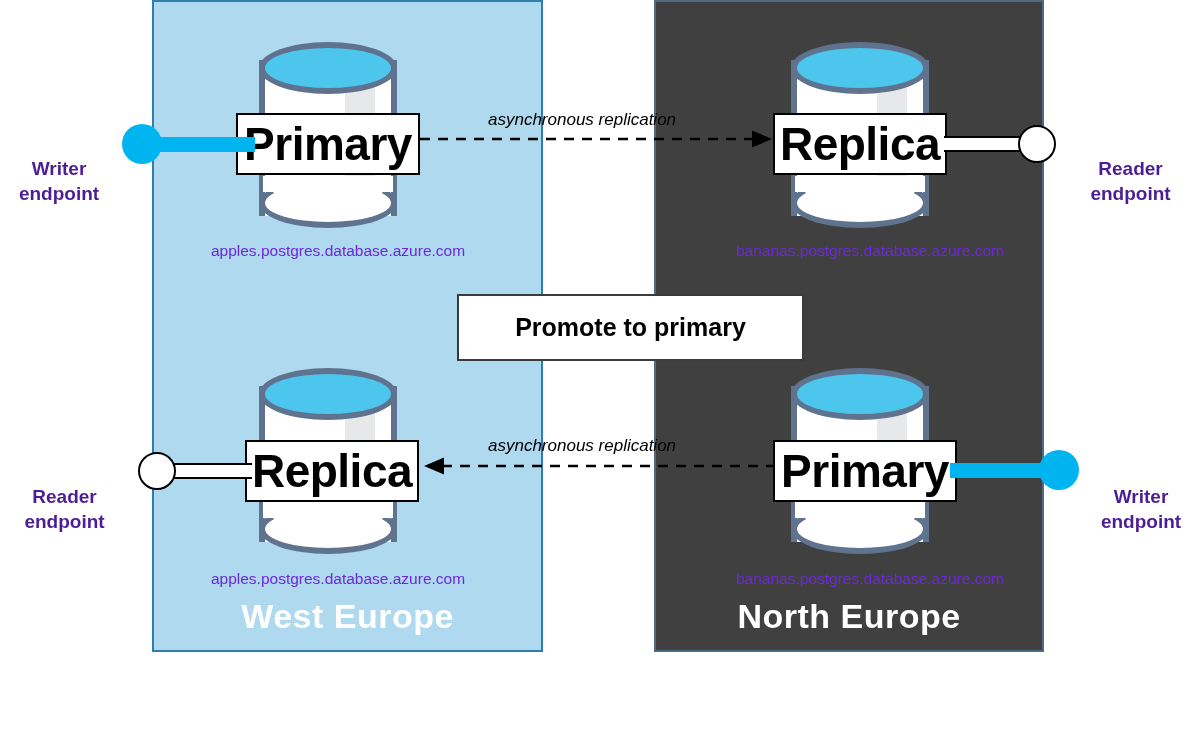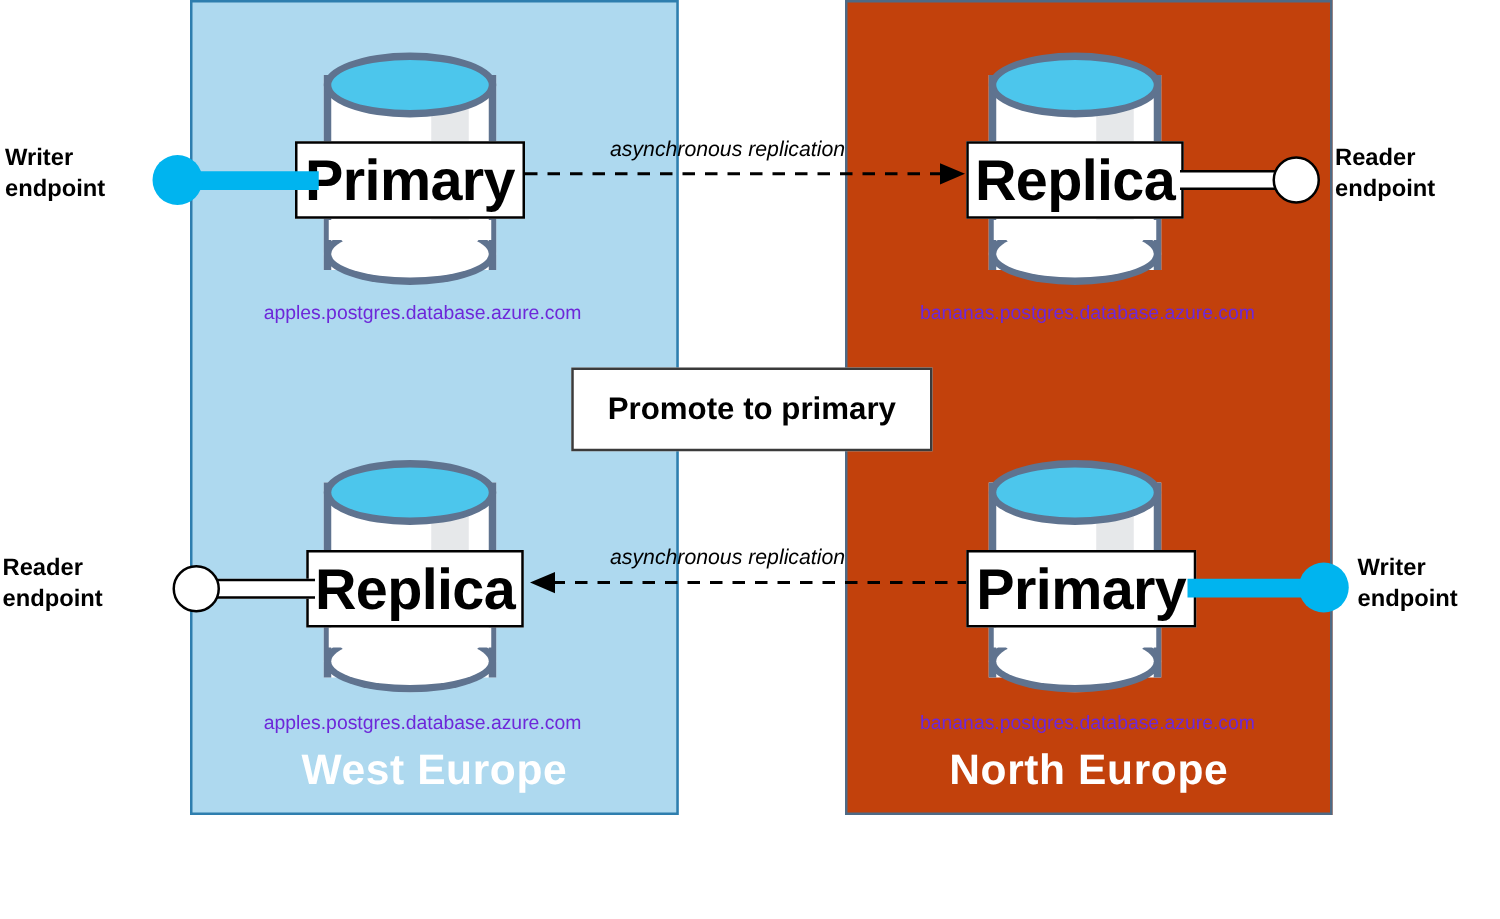--- a/index.html
+++ b/index.html
@@ -25,23 +25,23 @@
     height: 652px;
     box-sizing: border-box;
   }
   .region.west {
     left: 152px;
     width: 391px;
     background: #aed9ef;
     border: 2px solid #2e7eae;
   }
   .region.north {
-    left: 676px;
+    left: 654px;
     width: 390px;
-    background: #c2410c;
+    background: #404040;
     border: 2px solid #4e6a85;
     text-decoration: underline;
   }
   .region-label {
     position: absolute;
     left: 0;
     right: 0;
     bottom: 14px;
     text-align: center;
     color: #ffffff;
@@ -131,25 +131,26 @@
     text-align: center;
     white-space: nowrap;
     z-index: 5;
   }
 
   
   .endpoint-label {
     position: absolute;
     font-size: 19px;
     font-weight: bold;
-    color: #000000;
-    text-align: left;
+    color: #4c1d95;
+    text-align: center;
     line-height: 1.3;
     white-space: nowrap;
     z-index: 7;
+    margin-top: 42px;
   }
 
   
   .writer-dot {
     position: absolute;
     width: 40px;
     height: 40px;
     border-radius: 50%;
     background: #00b4ef;
     z-index: 8;
@@ -259,21 +260,21 @@
   <div class="role-box" style="left:773px; top:113px; width:174px; height:62px;">Replica</div>
   <div class="hostname" style="left:710px; top:242px; width:320px;">bananas.postgres.database.azure.com</div>
 
   <div class="reader-bar" style="left:944px; top:136px; width:80px;"></div>
   <div class="reader-dot" style="left:1018px; top:125px;"></div>
   <div class="endpoint-label" style="left:1068px; top:115px; width:125px;">
     <span>Reader</span><br>
     <span>endpoint</span>
   </div>
 
-  <div class="promote-box" style="left:457px; top:294px; width:289px; height:67px;">
+  <div class="promote-box" style="left:457px; top:294px; width:347px; height:67px;">
     <div>
       <span>Promote to primary</span><br>
     </div>
   </div>
 
   <div class="endpoint-label" style="left:2px; top:443px; width:125px;">
     <span>Reader</span><br>
     <span>endpoint</span>
   </div>
   <div class="reader-dot" style="left:138px; top:452px;"></div>

